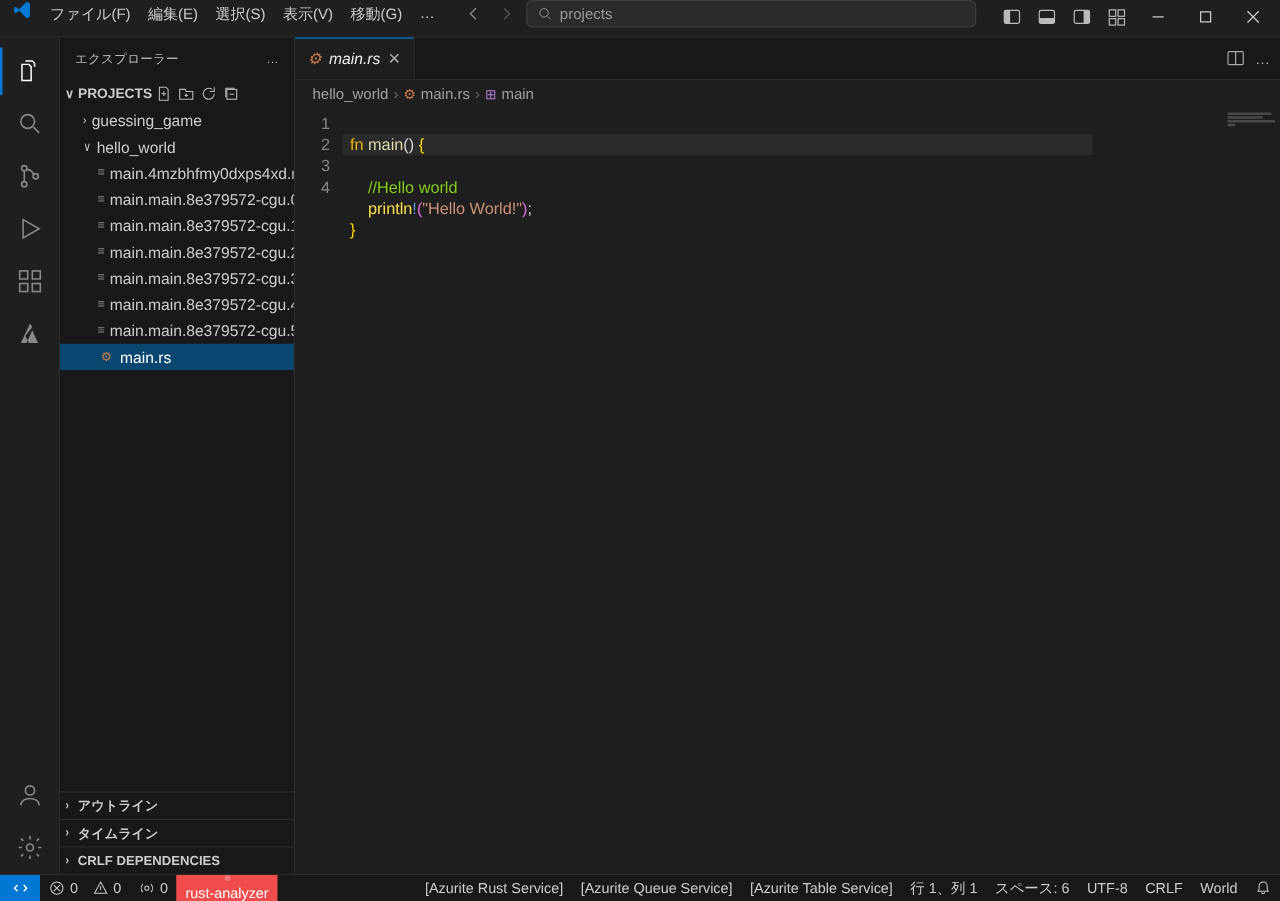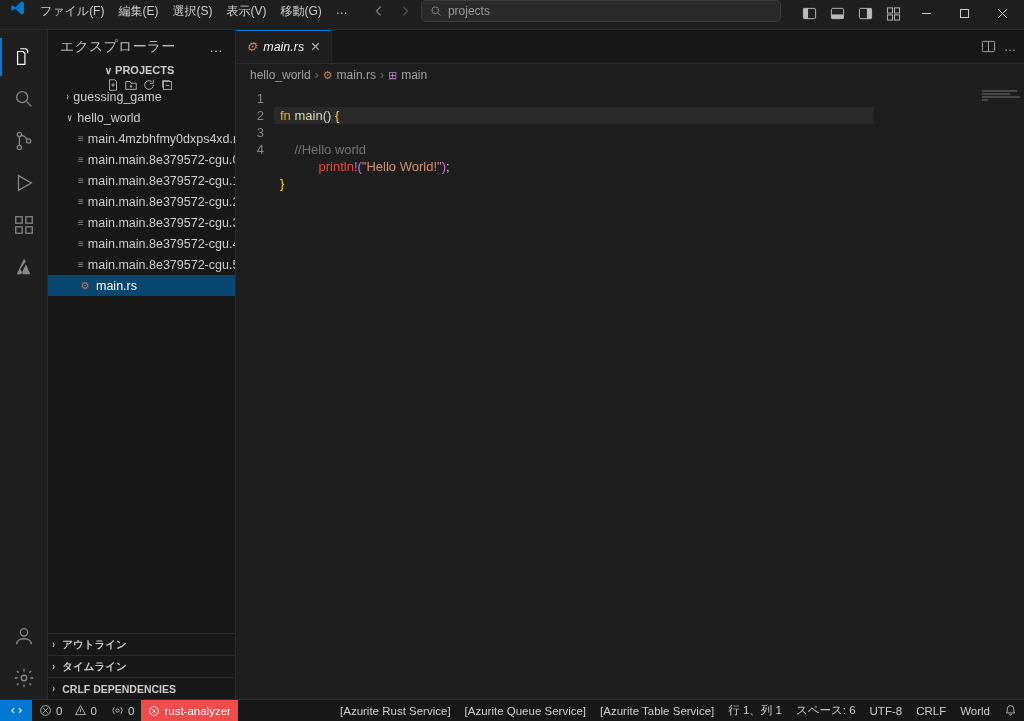--- a/index.html
+++ b/index.html
@@ -13,24 +13,24 @@
 .win-ctrls { display:flex; gap:2px; margin-left:auto; align-items:center; }
 .win-btn { width:36px; height:26px; display:flex; align-items:center; justify-content:center; color:#ccc; }
 .layout-btn { width:26px; height:26px; display:flex; align-items:center; justify-content:center; color:#bbb; }
 .main-area { flex:1; display:flex; min-height:0; }
 .activity-bar { width:48px; background:#1f1f1f; display:flex; flex-direction:column; align-items:center; padding-top:6px; border-right:1px solid #2b2b2b; }
 .act-icon { width:48px; height:42px; display:flex; align-items:center; justify-content:center; color:#858585; position:relative; }
 .act-icon.active { color:#fff; }
 .act-icon.active::before { content:""; position:absolute; left:0; top:2px; bottom:2px; width:2px; background:#0078d4; }
 .act-spacer { flex:1; }
 .sidebar { width:188px; background:#181818; display:flex; flex-direction:column; border-right:1px solid #2b2b2b; }
-.sb-header { height:34px; display:flex; align-items:center; padding:0 12px; color:#bbbbbb; font-size:14px; justify-content:space-between; }
+.sb-header { height:34px; display:flex; align-items:center; padding:0 12px; color:#bbbbbb; font-size:10px; justify-content:space-between; }
 .sb-header-title { letter-spacing:0.2px; }
 .sb-section { height:22px; display:flex; align-items:center; padding:0 4px; font-size:11px; font-weight:bold; color:#ccc; gap:2px; }
-.sb-section.main { justify-content:flex-start; padding-right:8px;flex-direction:column; }
+.sb-section.main { justify-content:flex-start; padding-right:8px; }
 .sb-actions { display:flex; gap:4px; color:#bbb; }
 .tree { font-size:12.5px; }
 .tree-row { height:21px; display:flex; align-items:center; gap:4px; color:#ccc; padding-left:12px; white-space:nowrap; overflow:hidden; }
 .tree-row.lvl1 { padding-left:18px; }
 .tree-row.lvl2 { padding-left:30px; }
 .tree-row.sel { background:#094771; color:#fff; }
 .file-ico { width:14px; height:14px; display:inline-flex; align-items:center; justify-content:center; color:#888; font-size:10px; }
 .tree-push { flex:1; }
 .sb-bottom { margin-top:auto; }
 .sb-bottom .sb-section { border-top:1px solid #2b2b2b; font-size:10.5px; }
@@ -42,32 +42,32 @@
 .tabs-actions { margin-left:auto; display:flex; align-items:center; gap:8px; padding:0 8px; color:#aaa; }
 .breadcrumb { height:22px; display:flex; align-items:center; gap:4px; padding:0 14px; font-size:12px; color:#a0a0a0; background:#1e1e1e; }
 .bc-sep { color:#666; }
 .editor-body { flex:1; display:flex; font-family:Consolas,"Courier New",monospace; font-size:13px; line-height:17px; background:#1e1e1e; position:relative; }
 .gutter { width:38px; text-align:right; color:#858585; padding:4px 10px 0 0; user-select:none; }
 .code { padding:4px 0 0 6px; white-space:pre; }
 .code .l1hl { background:#2a2a2a; margin-left:-6px; padding-left:6px; display:block; width:600px; }
 .tok-kw { color:#eab308; }
 .tok-fn { color:#dcdcaa; }
 .tok-brace { color:#ffd700; }
-.tok-comment { color:#737373; }
-.tok-macro { color:#ef4444;margin-left:24px; }
+.tok-comment { color:#84cc16; }
+.tok-macro { color:#fde047; }
 .tok-bang { color:#569cd6; }
 .tok-paren { color:#da70d6; }
 .tok-str { color:#ce9178; }
 .tok-plain { color:#d4d4d4; }
 .minimap { position:absolute; top:4px; right:2px; width:40px; height:6px; opacity:0.4; }
 .minimap div { height:2px; margin-bottom:1px; background:#888; }
 .status-bar { height:22px; background:#181818; display:flex; align-items:center; font-size:11.5px; color:#ccc; border-top:1px solid #2b2b2b; }
 .sb-item { padding:0 7px; height:100%; display:flex; align-items:center; gap:4px; }
 .sb-remote { background:#0078d4; color:#fff; width:32px; justify-content:center; }
-.sb-err { background:#f14c4c; color:#fff; }
+.sb-err { background:#f14c4c; color:#fff;flex-direction:column; }
 .status-spacer { flex:1; }
 .chev { font-size:10px; transform:scaleX(0.8); color:#ccc; }
 svg { display:block; }
 </style>
 </head>
 <body>
 
 <div class="title-bar">
   <svg class="vsc-logo" viewBox="0 0 24 24">
       <path fill="#0078d4" d="M17 2l4 2v16l-4 2-9-9-4 3-2-1V9l2-1 4 3 9-9z"></path>

